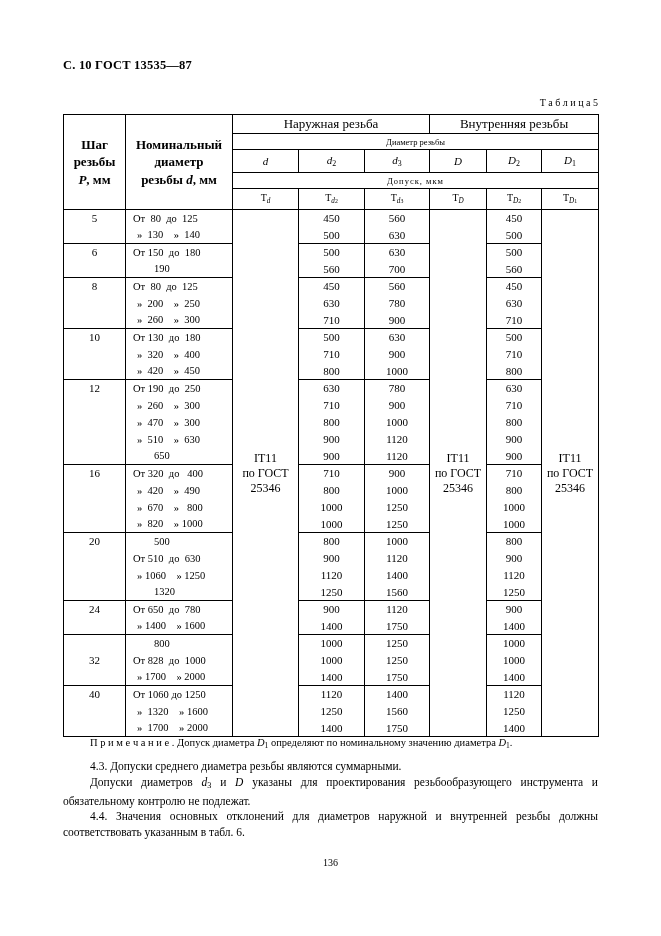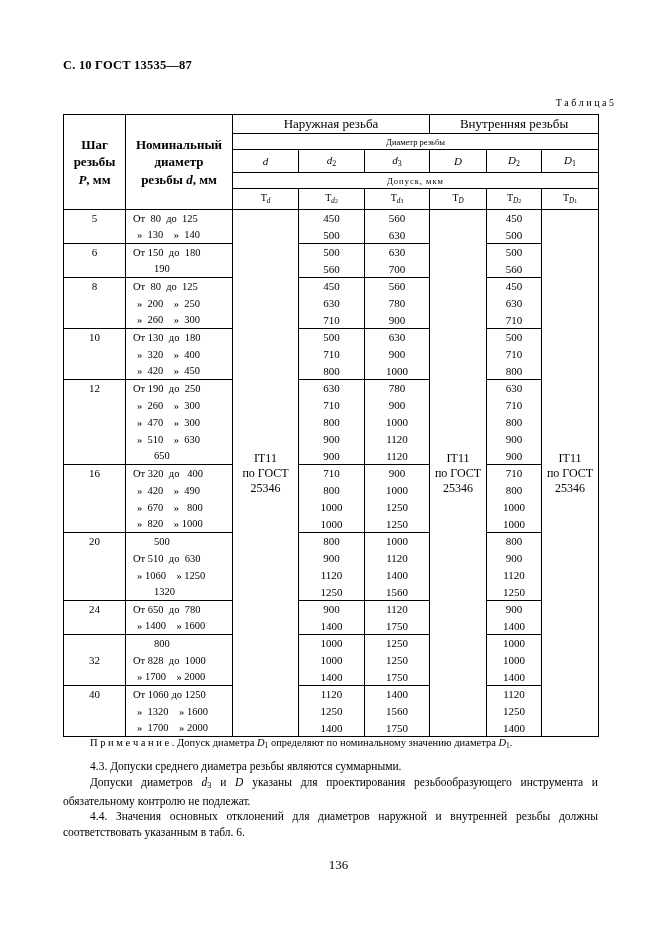--- a/index.html
+++ b/index.html
@@ -4,21 +4,21 @@
 <style>
   * { box-sizing: border-box; margin: 0; padding: 0; }
   html, body { background: #ffffff; }
   body {
     width: 661px; height: 936px;
     color: #000;
     font-family: "Liberation Serif", "DejaVu Serif", serif;
   }
   .page {
     width: 661px; height: 936px;
-    padding: 58px 47px 0 63px;
+    padding: 58px 63px 0 63px;
     position: relative;
     overflow: hidden;
   }
   .doc-header {
     font-weight: bold;
     font-size: 12.5px;
     letter-spacing: 0.2px;
   }
   .table-caption {
     text-align: right;
@@ -81,21 +81,21 @@
   }
   .para {
     font-size: 11.5px;
     line-height: 15.5px;
     text-indent: 27px;
     text-align: justify;
   }
   .para-first { margin-top: 9px; }
   .page-number {
     text-align: center;
-    font-size: 13px;
+    font-size: 10px;
     margin-top: 17px;
   }
 </style>
 </head>
 <body>
 
 <div class="page">
 
   <div class="doc-header">С. 10 ГОСТ 13535—87</div>
 

